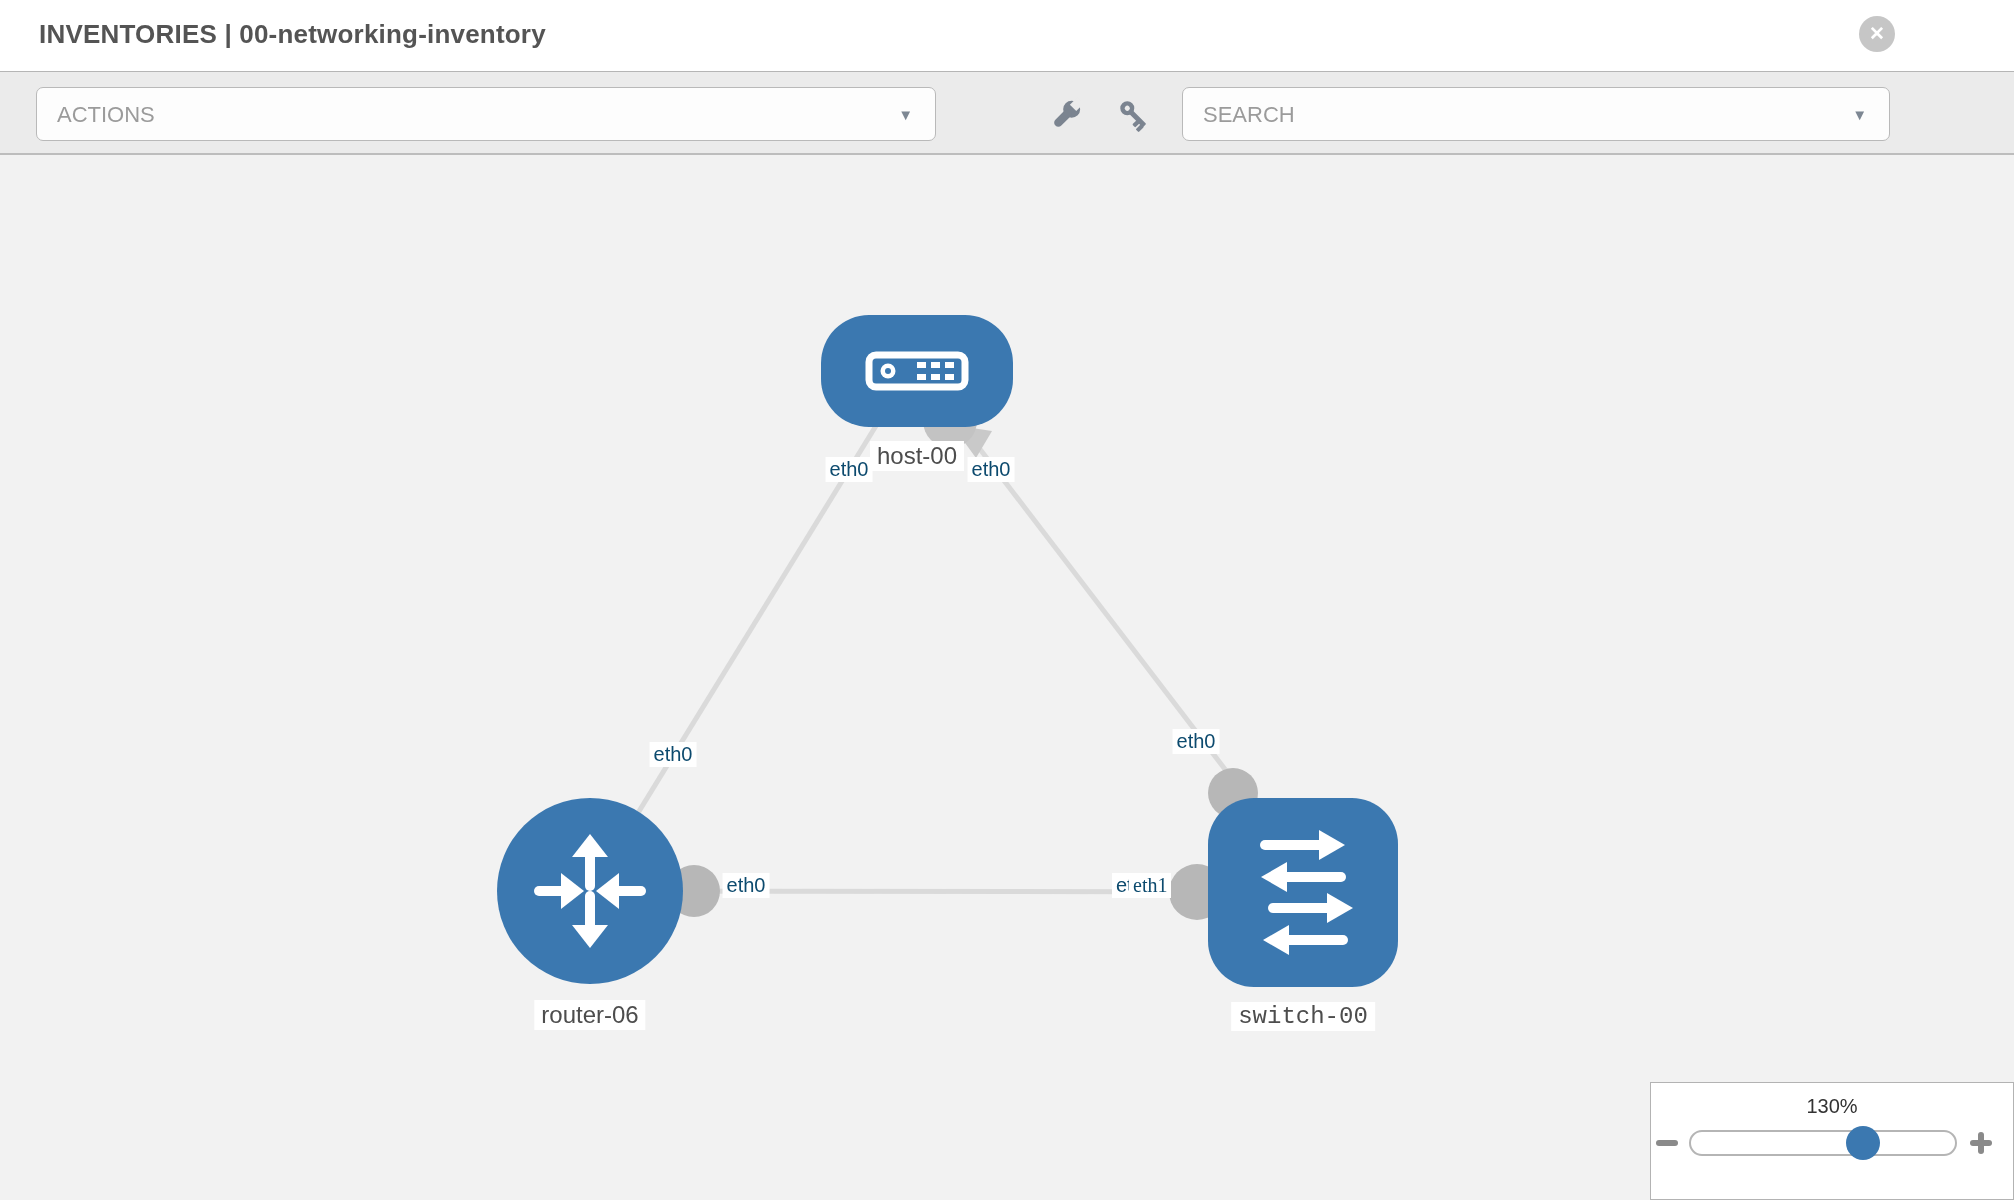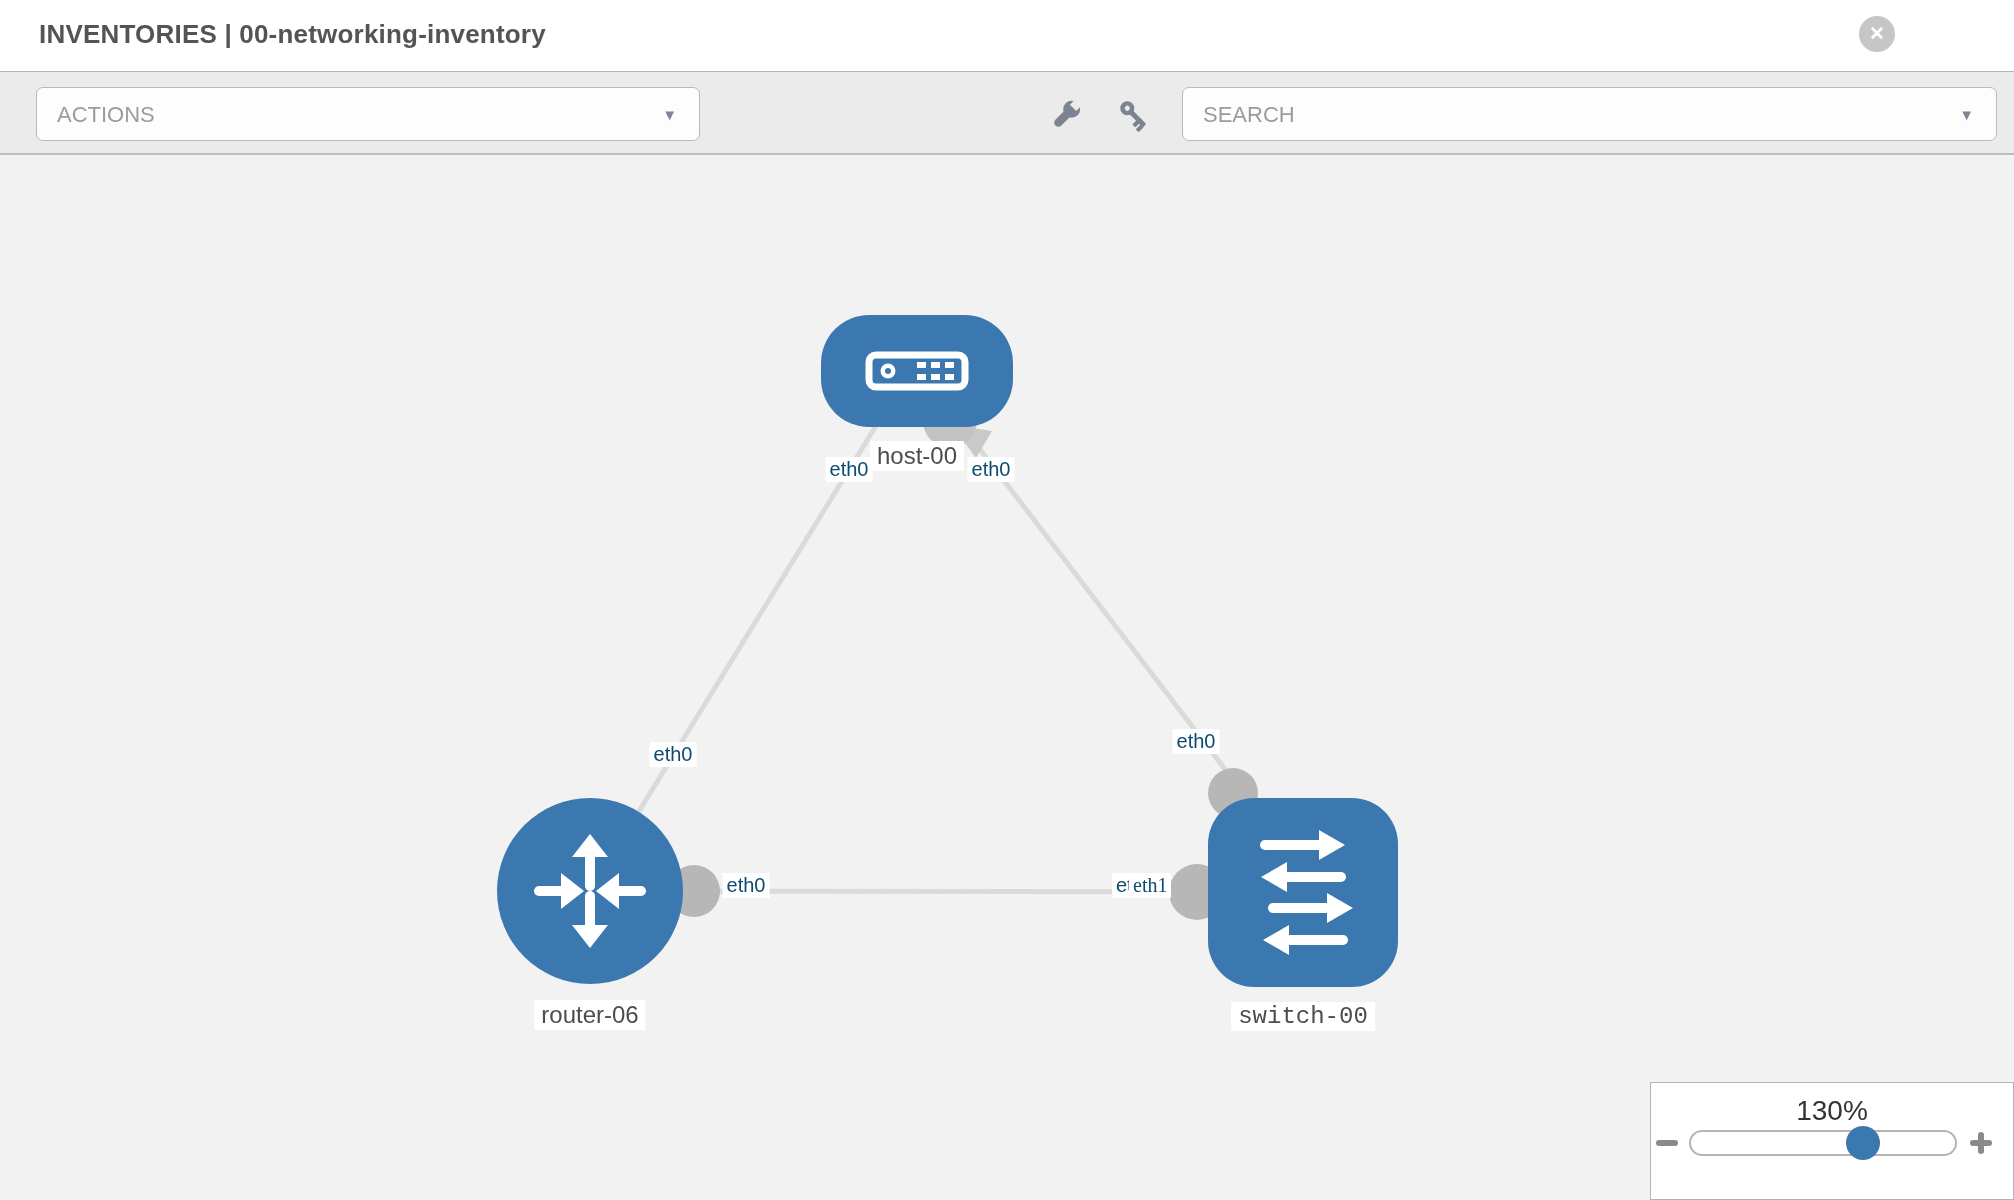--- a/index.html
+++ b/index.html
@@ -13,22 +13,22 @@
                background:#c6c6c6; color:#fff; font-size:19px; font-weight:900; text-align:center;
                line-height:36px; cursor:pointer; }
 
   
   .toolbar { position:absolute; left:0; top:71px; width:2014px; height:84px; background:#ebebeb;
              border-top:1px solid #b5b5b5; border-bottom:2px solid #bdbdbd; }
   .select-box { position:absolute; top:15px; height:54px; background:#fdfdfd;
                 border:1px solid #b9b9b9; border-radius:7px; cursor:pointer; }
   .select-box .sel-label { position:absolute; left:20px; top:14px; font-size:22px; color:#9b9b9b; }
   .select-box .caret { position:absolute; right:22px; top:18px; font-size:15px; color:#7d8793; }
-  .actions-box { left:36px;  width:664px; }
-  .search-box  { left:1182px; width:815px; }
+  .actions-box { left:36px;  width:900px; }
+  .search-box  { left:1182px; width:708px; }
   .tool-icon { position:absolute; top:25px; width:36px; height:36px; cursor:pointer; }
   .wrench-box { left:1048px; }
   .key-box    { left:1116px; }
 
   
   .canvas { position:absolute; left:0; top:155px; width:2014px; height:1045px; background:#f2f2f2; }
   .edges-layer { position:absolute; left:0; top:0; }
 
   .node { position:absolute; background:#3b78b0; display:flex; align-items:center; justify-content:center; cursor:pointer; }
   .node-host   { left:821px;  top:160px; width:192px; height:112px; border-radius:48px; }
@@ -38,21 +38,21 @@
   .node-label { position:absolute; transform:translateX(-50%); background:#fff; color:#4d4d4d;
                 font-size:24px; padding:1px 7px; white-space:nowrap; z-index:6;text-align:center; }
   .if-label { position:absolute; background:#fff; color:#0c4a6e; font-size:20px;
               padding:1px 4px; white-space:nowrap; z-index:5; }
   .if-center { transform:translateX(-50%); }
 
   
   .zoom-panel { position:absolute; right:0; bottom:0; width:364px; height:118px; background:#fff;
                 border:1px solid #b3b3b3; z-index:10; }
   .zoom-value { position:absolute; left:0; top:12px; width:100%; text-align:center;
-                font-size:28px; color:#333; }
+                font-size:20px; color:#333; }
   .zoom-btn { position:absolute; top:44px; width:32px; height:32px; cursor:pointer; }
   .zoom-out { left:0px; } .zoom-in { left:314px; }
   .zb-h { position:absolute; left:5px; top:13px; width:22px; height:6px; background:#8a8a8a; border-radius:3px; }
   .zb-v { position:absolute; left:13px; top:5px; width:6px; height:22px; background:#8a8a8a; border-radius:3px; }
   .zoom-track { position:absolute; left:38px; top:47px; width:268px; height:26px; background:#fff;
                 border:2px solid #b5b5b5; border-radius:14px; cursor:pointer; }
   .zoom-thumb { position:absolute; left:195px; top:43px; width:34px; height:34px; border-radius:50%;
                 background:#3b78b0; cursor:grab; z-index:2; }
 </style>
 </head>

